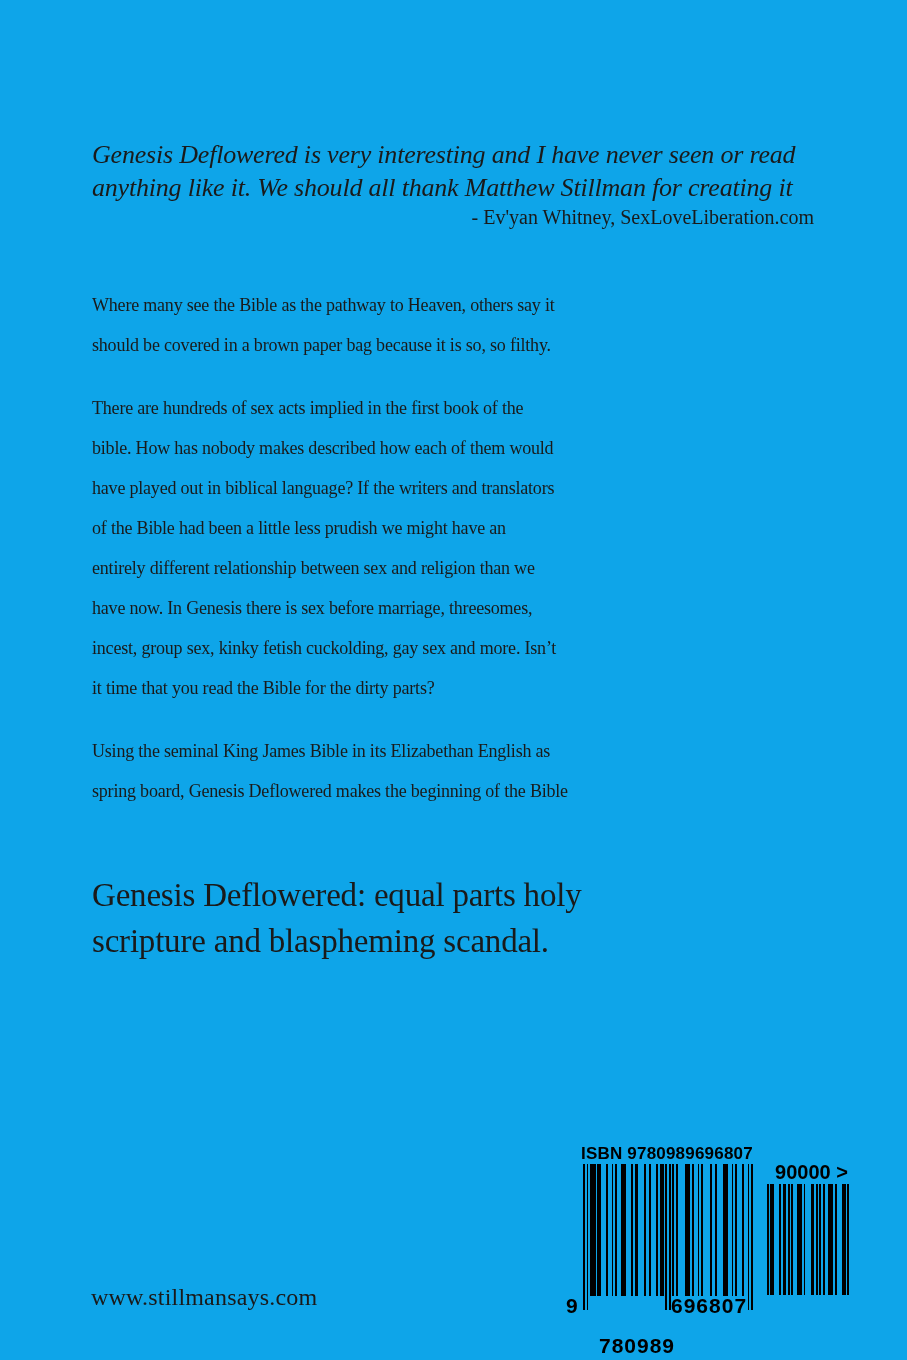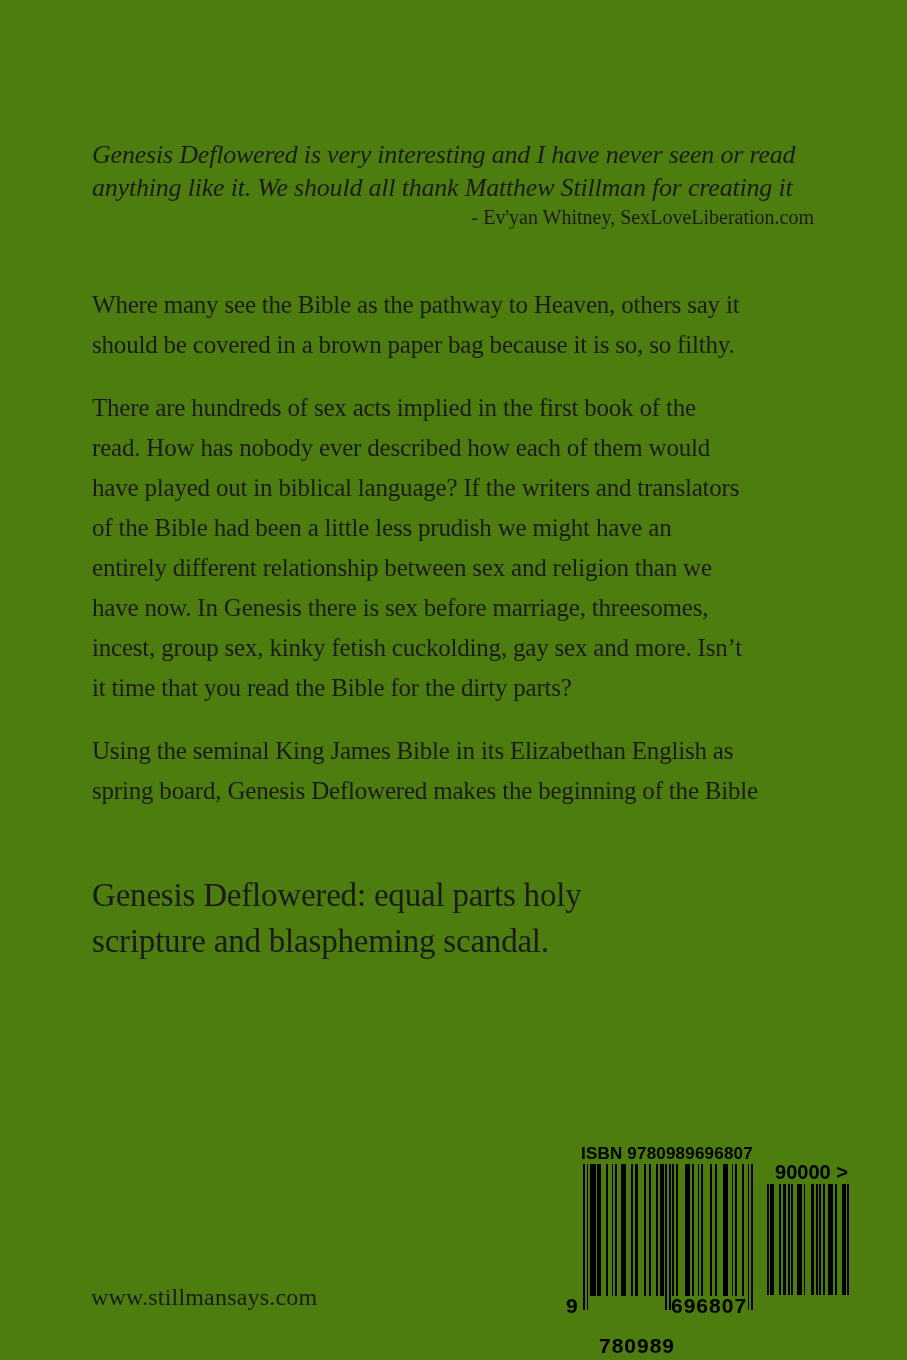--- a/index.html
+++ b/index.html
@@ -1,19 +1,19 @@
 <!DOCTYPE html>
 <html><head>
 <meta charset="utf-8">
 <style>
   html,body { margin:0; padding:0; }
   .page {
     position:relative;
     width:907px; height:1360px;
-    background:#4d7c0f;
+    background:#0ea5e9;
     color:#1a1a1a;
     font-family:"Liberation Serif", serif;
     overflow:hidden;
   }
   .abs { position:absolute; left:92px; width:725px; }
   .line { white-space:pre; }
   .italic { }
 
   .quote {
     top:138px;
@@ -23,21 +23,21 @@
     letter-spacing:-0.2px;
   }
   .attribution {
     top:206px;
     width:722px;
     font-size:20px;
     text-align:right;
     white-space:pre;
   }
   .body-par {
-    font-size:25px;
+    font-size:18px;
     line-height:40px;
     letter-spacing:-0.2px;
   }
   .p1 { top:285px; }
   .p2 { top:388px; }
   .p3 { top:731px; }
   .tagline {
     top:872px;
     font-size:33px;
     line-height:46px;
@@ -88,21 +88,21 @@
 
   <div class="abs attribution">- Ev'yan Whitney, SexLoveLiberation.com</div>
 
   <div class="abs body-par p1">
     <div class="line">Where many see the Bible as the pathway to Heaven, others say it</div>
     <div class="line">should be covered in a brown paper bag because it is so, so filthy.</div>
   </div>
 
   <div class="abs body-par p2">
     <div class="line">There are hundreds of sex acts implied in the first book of the</div>
-    <div class="line">read. How has nobody ever described how each of them would</div>
+    <div class="line">bible. How has nobody makes described how each of them would</div>
     <div class="line">have played out in biblical language? If the writers and translators</div>
     <div class="line">of the Bible had been a little less prudish we might have an</div>
     <div class="line">entirely different relationship between sex and religion than we</div>
     <div class="line">have now. In Genesis there is sex before marriage, threesomes,</div>
     <div class="line">incest, group sex, kinky fetish cuckolding, gay sex and more. Isn’t</div>
     <div class="line">it time that you read the Bible for the dirty parts?</div>
   </div>
 
   <div class="abs body-par p3">
     <div class="line">Using the seminal King James Bible in its Elizabethan English as</div>

